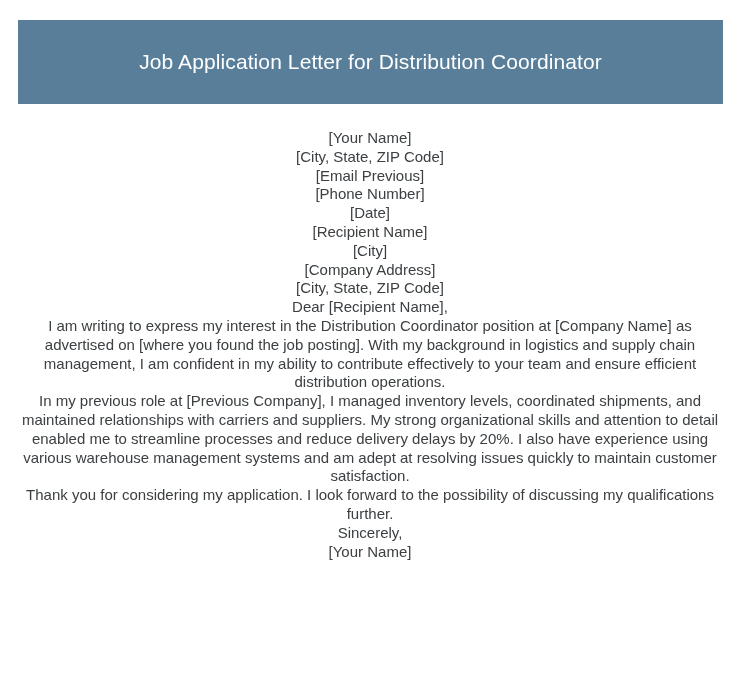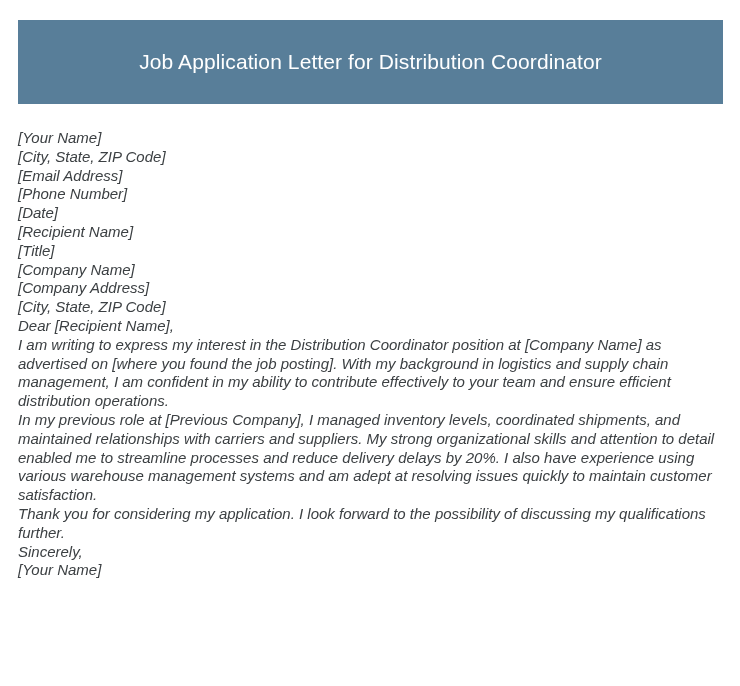--- a/index.html
+++ b/index.html
@@ -43,22 +43,21 @@
   }
   .letter-body {
     position: absolute;
     left: 18px;
     top: 129px;
     width: 704px;
     color: #3c4043;
     font-family: "Liberation Sans", sans-serif;
     font-size: 15px;
     line-height: 18.8px;
-    text-align: left;
-    font-style: italic;
+    text-align: center;
   }
   .letter-line {
     display: block;
     margin: 0;
     padding: 0;
     color: #3c4043;
     font-size: 15px;
     line-height: 18.8px;
     white-space: normal;
     word-wrap: break-word;
@@ -69,26 +68,25 @@
 
 <div class="page">
 
   <div class="header-banner">
     <div class="header-title">Job Application Letter for Distribution Coordinator</div>
   </div>
 
   <div class="letter-body">
     <p class="letter-line">[Your Name]</p>
     <p class="letter-line">[City, State, ZIP Code]</p>
-    <p class="letter-line">[Email Address]</p>
+    <p class="letter-line">[Email Previous]</p>
     <p class="letter-line">[Phone Number]</p>
     <p class="letter-line">[Date]</p>
     <p class="letter-line">[Recipient Name]</p>
-    <p class="letter-line">[Title]</p>
-    <p class="letter-line">[Company Name]</p>
+    <p class="letter-line">[City]</p>
     <p class="letter-line">[Company Address]</p>
     <p class="letter-line">[City, State, ZIP Code]</p>
     <p class="letter-line">Dear [Recipient Name],</p>
     <p class="letter-line">I am writing to express my interest in the Distribution Coordinator position at [Company Name] as advertised on [where you found the job posting]. With my background in logistics and supply chain management, I am confident in my ability to contribute effectively to your team and ensure efficient distribution operations.</p>
     <p class="letter-line">In my previous role at [Previous Company], I managed inventory levels, coordinated shipments, and maintained relationships with carriers and suppliers. My strong organizational skills and attention to detail enabled me to streamline processes and reduce delivery delays by 20%. I also have experience using various warehouse management systems and am adept at resolving issues quickly to maintain customer satisfaction.</p>
     <p class="letter-line">Thank you for considering my application. I look forward to the possibility of discussing my qualifications further.</p>
     <p class="letter-line">Sincerely,</p>
     <p class="letter-line">[Your Name]</p>
   </div>
 

